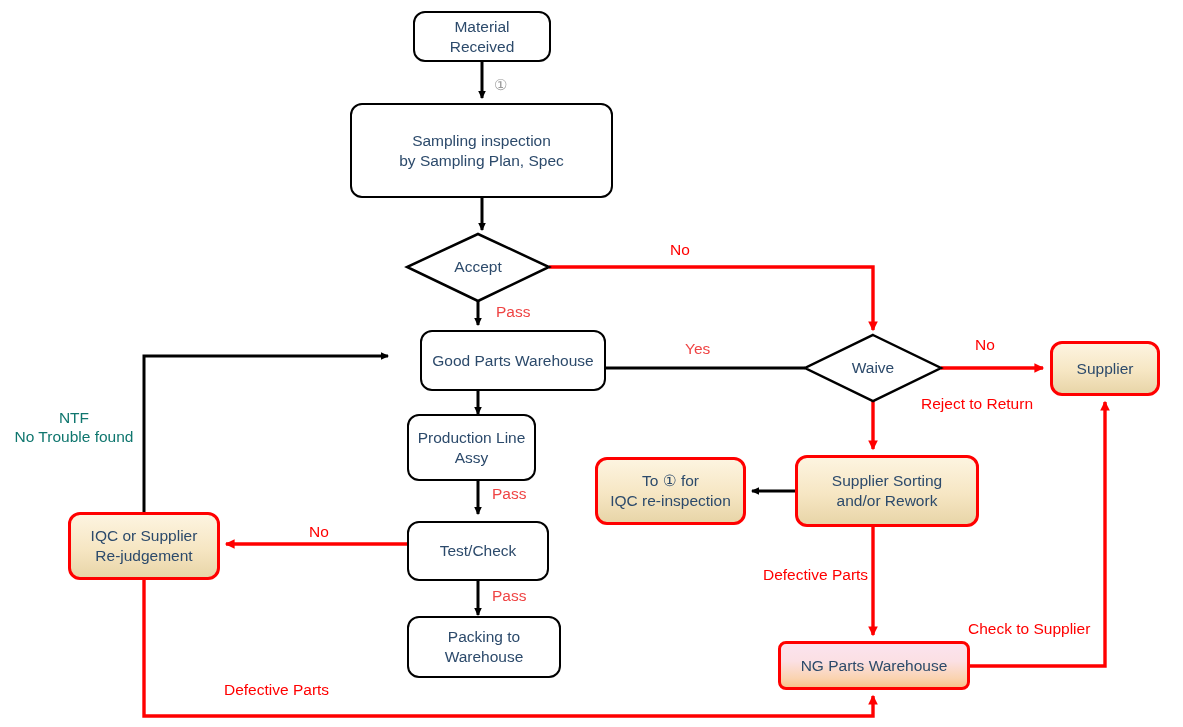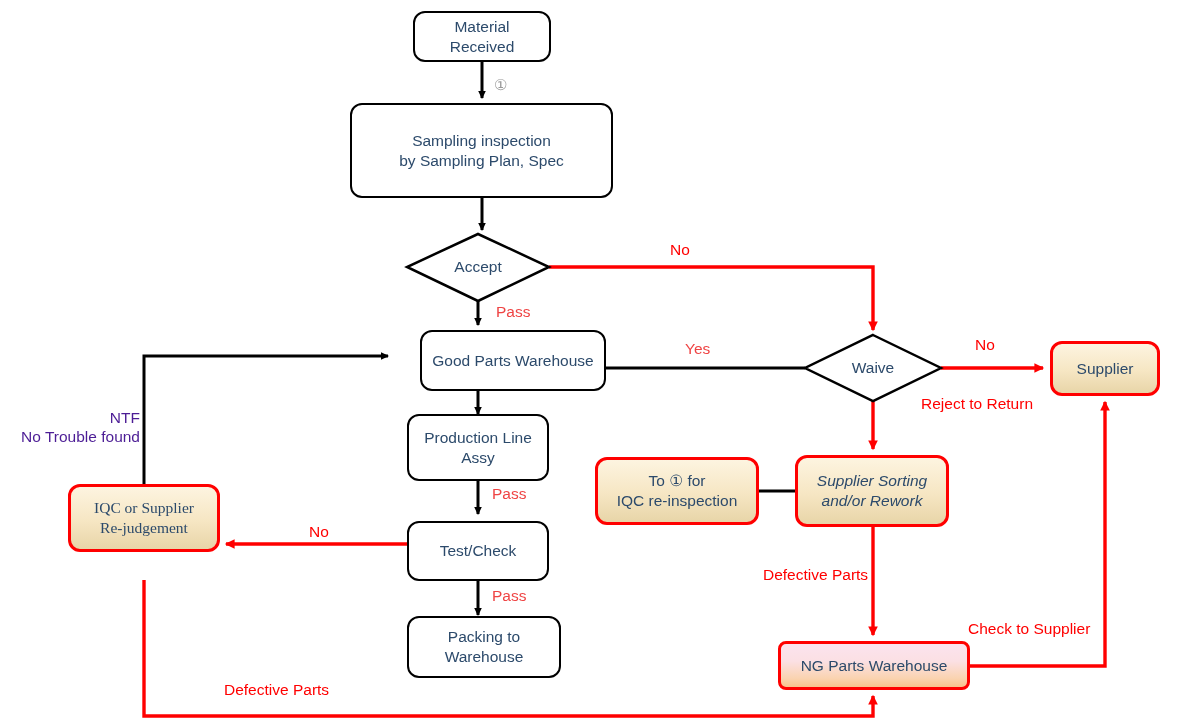--- a/index.html
+++ b/index.html
@@ -64,21 +64,21 @@
   }
   .edge-label {
     position: absolute;
     font-size: 15.5px;
     white-space: pre-line;
     z-index: 6;
     line-height: 1.25;
   }
   .edge-label.red { color: #ff0000; }
   .edge-label.green { color: #ef4444; }
-  .edge-label.navy { color: #4c1d95; text-align: right; }
+  .edge-label.navy { color: #0f766e; text-align: center; }
   .circled {
     position: absolute;
     font-size: 15px;
     color: #9a9a9a;
     z-index: 6;
   }
   .node .circ-in {
     color: #2c4a6b;
   }
 </style>
@@ -128,39 +128,39 @@
   <div class="node black" style="left:413px; top:11px; width:138px; height:51px;">Material
 Received</div>
 
   <div class="node black" style="left:350px; top:103px; width:263px; height:95px;">Sampling inspection
 by Sampling Plan, Spec</div>
 
   <div class="diamond-label" style="left:407px; top:252px; width:142px; height:30px;">Accept</div>
 
   <div class="node black" style="left:388px; top:330px; width:186px; height:61px;margin-left:32px;">Good Parts Warehouse</div>
 
-  <div class="node black" style="left:407px; top:414px; width:142px; height:67px;">Production Line
+  <div class="node black" style="left:407px; top:414px; width:129px; height:67px;">Production Line
 Assy</div>
 
   <div class="node black" style="left:407px; top:514px; width:142px; height:60px;margin-top:7px;">Test/Check</div>
 
   <div class="node black" style="left:407px; top:616px; width:154px; height:62px;">Packing to
 Warehouse</div>
 
-  <div class="node tan" style="left:68px; top:484px; width:152px; height:68px;font-family:Liberation Serif, serif;">IQC or Supplier
+  <div class="node tan" style="left:68px; top:512px; width:152px; height:68px;">IQC or Supplier
 Re-judgement</div>
 
   <div class="diamond-label" style="left:805px; top:353px; width:136px; height:30px;">Waive</div>
 
   <div class="node tan" style="left:1050px; top:341px; width:110px; height:55px;">Supplier</div>
 
-  <div class="node tan" style="left:795px; top:455px; width:154px; height:72px;font-style:italic;">Supplier Sorting
+  <div class="node tan" style="left:795px; top:455px; width:184px; height:72px;">Supplier Sorting
 and/or Rework</div>
 
-  <div class="node tan" style="left:595px; top:457px; width:164px; height:68px;">
+  <div class="node tan" style="left:595px; top:457px; width:151px; height:68px;">
     <span><span>To </span><span class="circ-in">①</span><span> for
 IQC re-inspection</span></span>
   </div>
 
   <div class="node pinkorange" style="left:778px; top:641px; width:192px; height:49px;">NG Parts Warehouse</div>
 
   <div class="circled" style="left:494px; top:76px;">①</div>
 
   <div class="edge-label red" style="left:670px; top:240px;">No</div>
 

